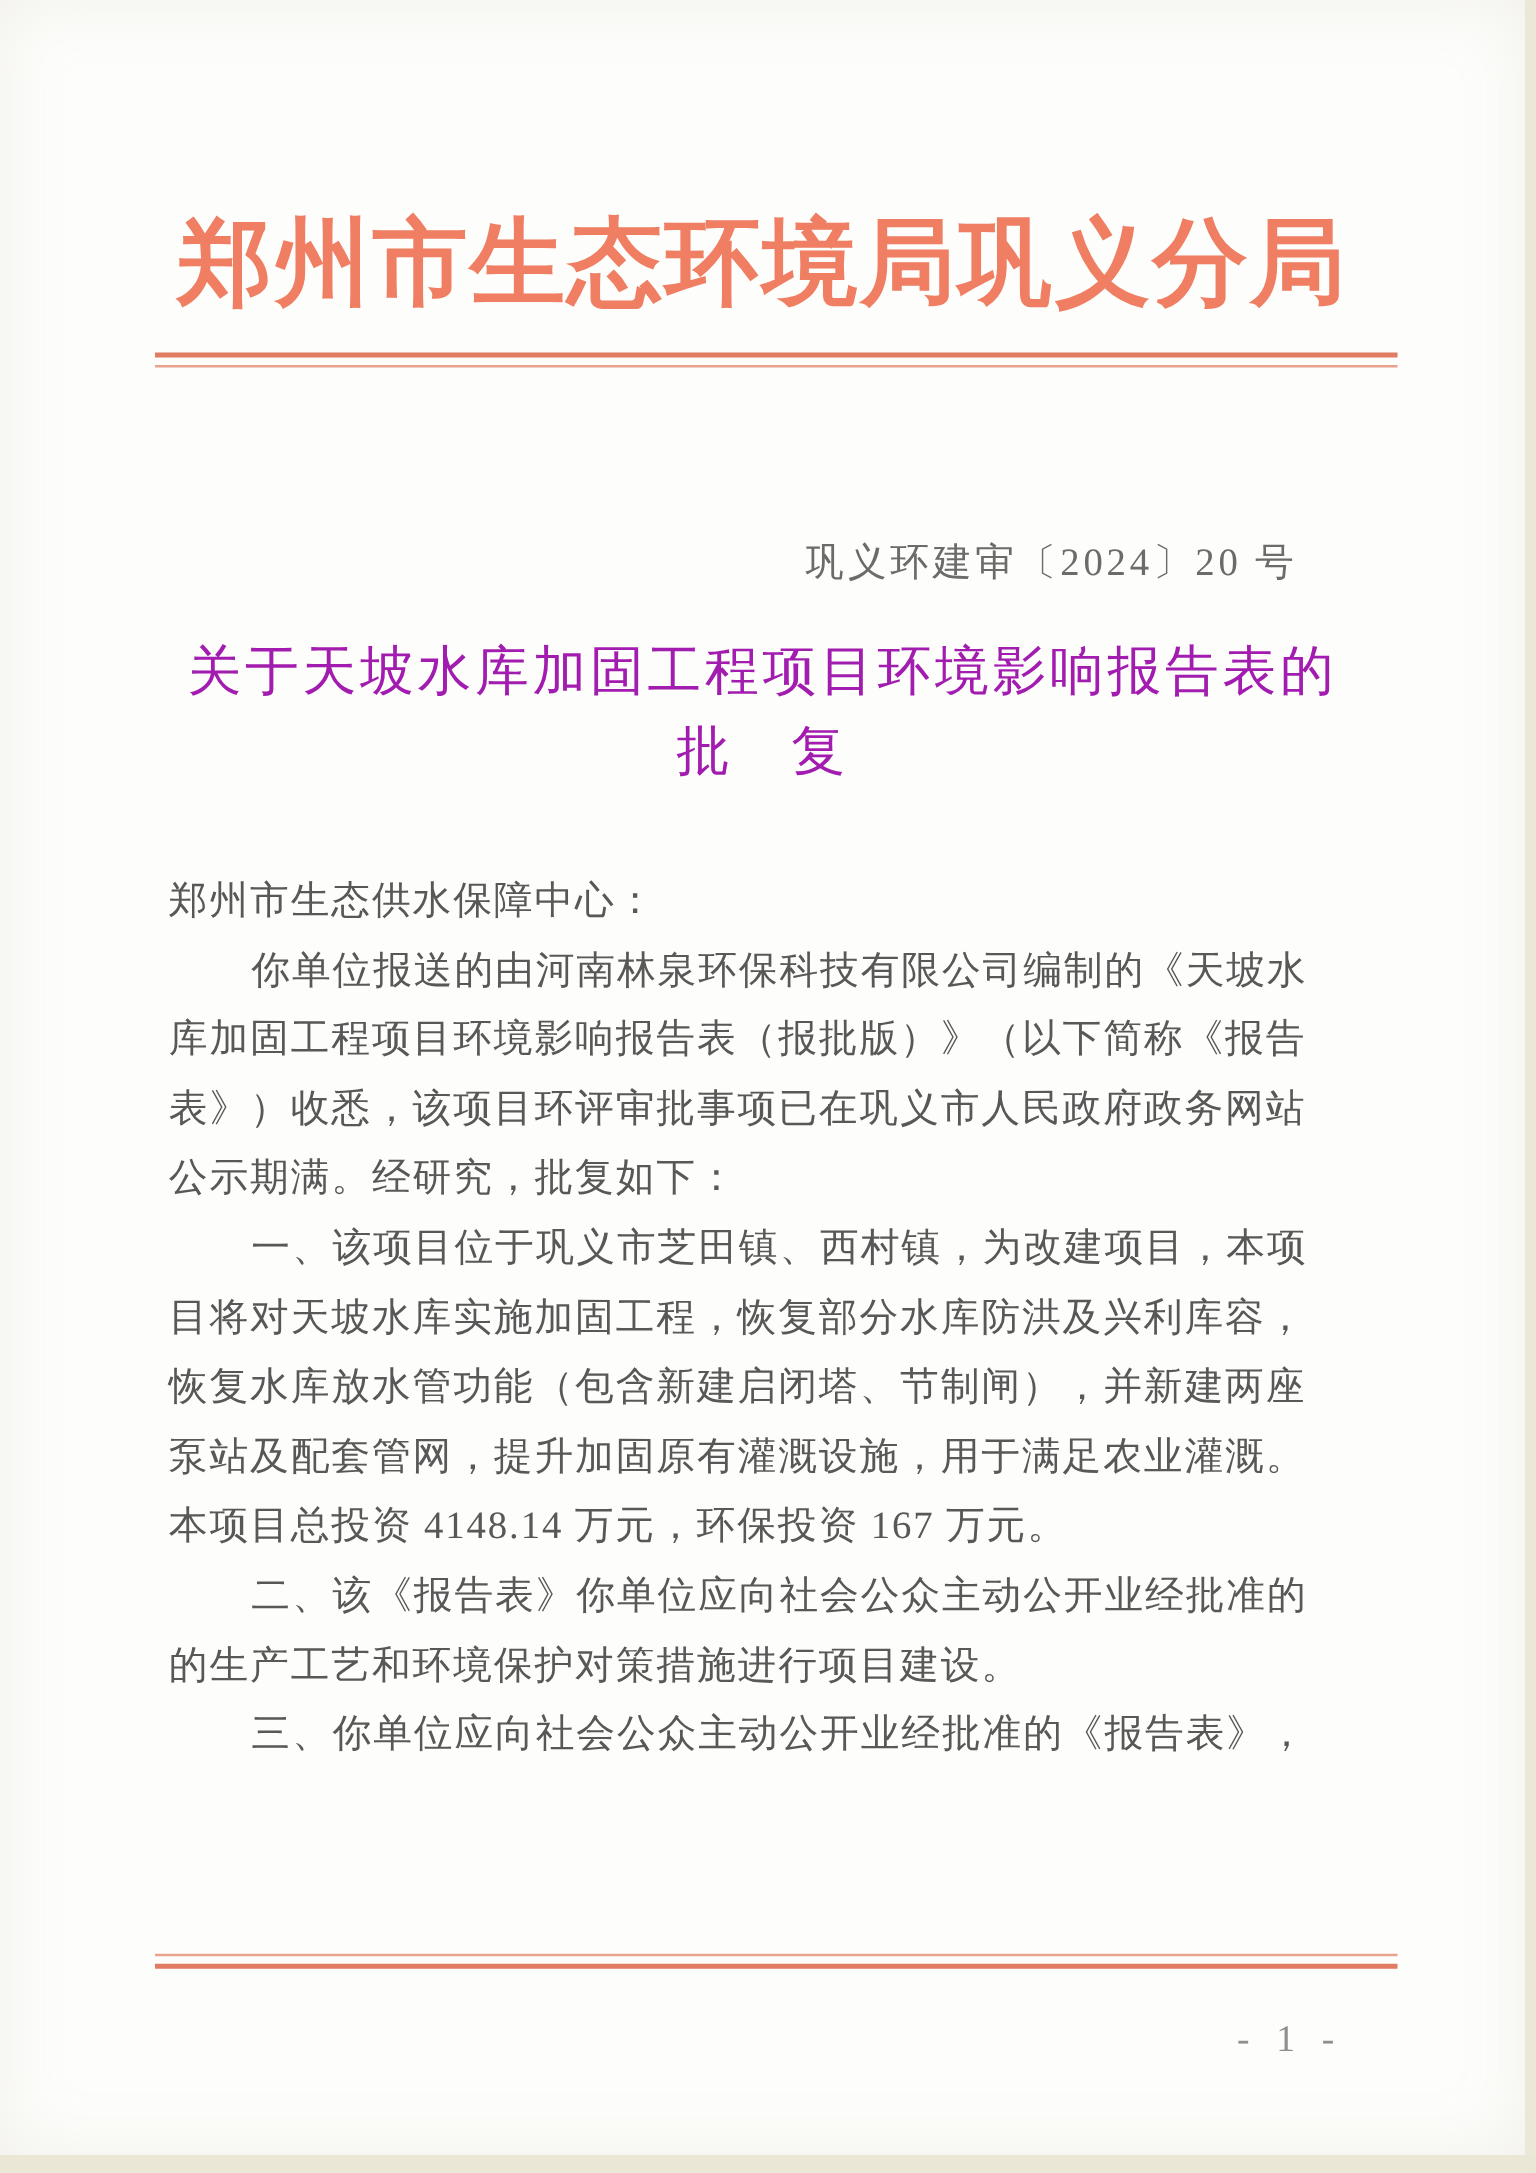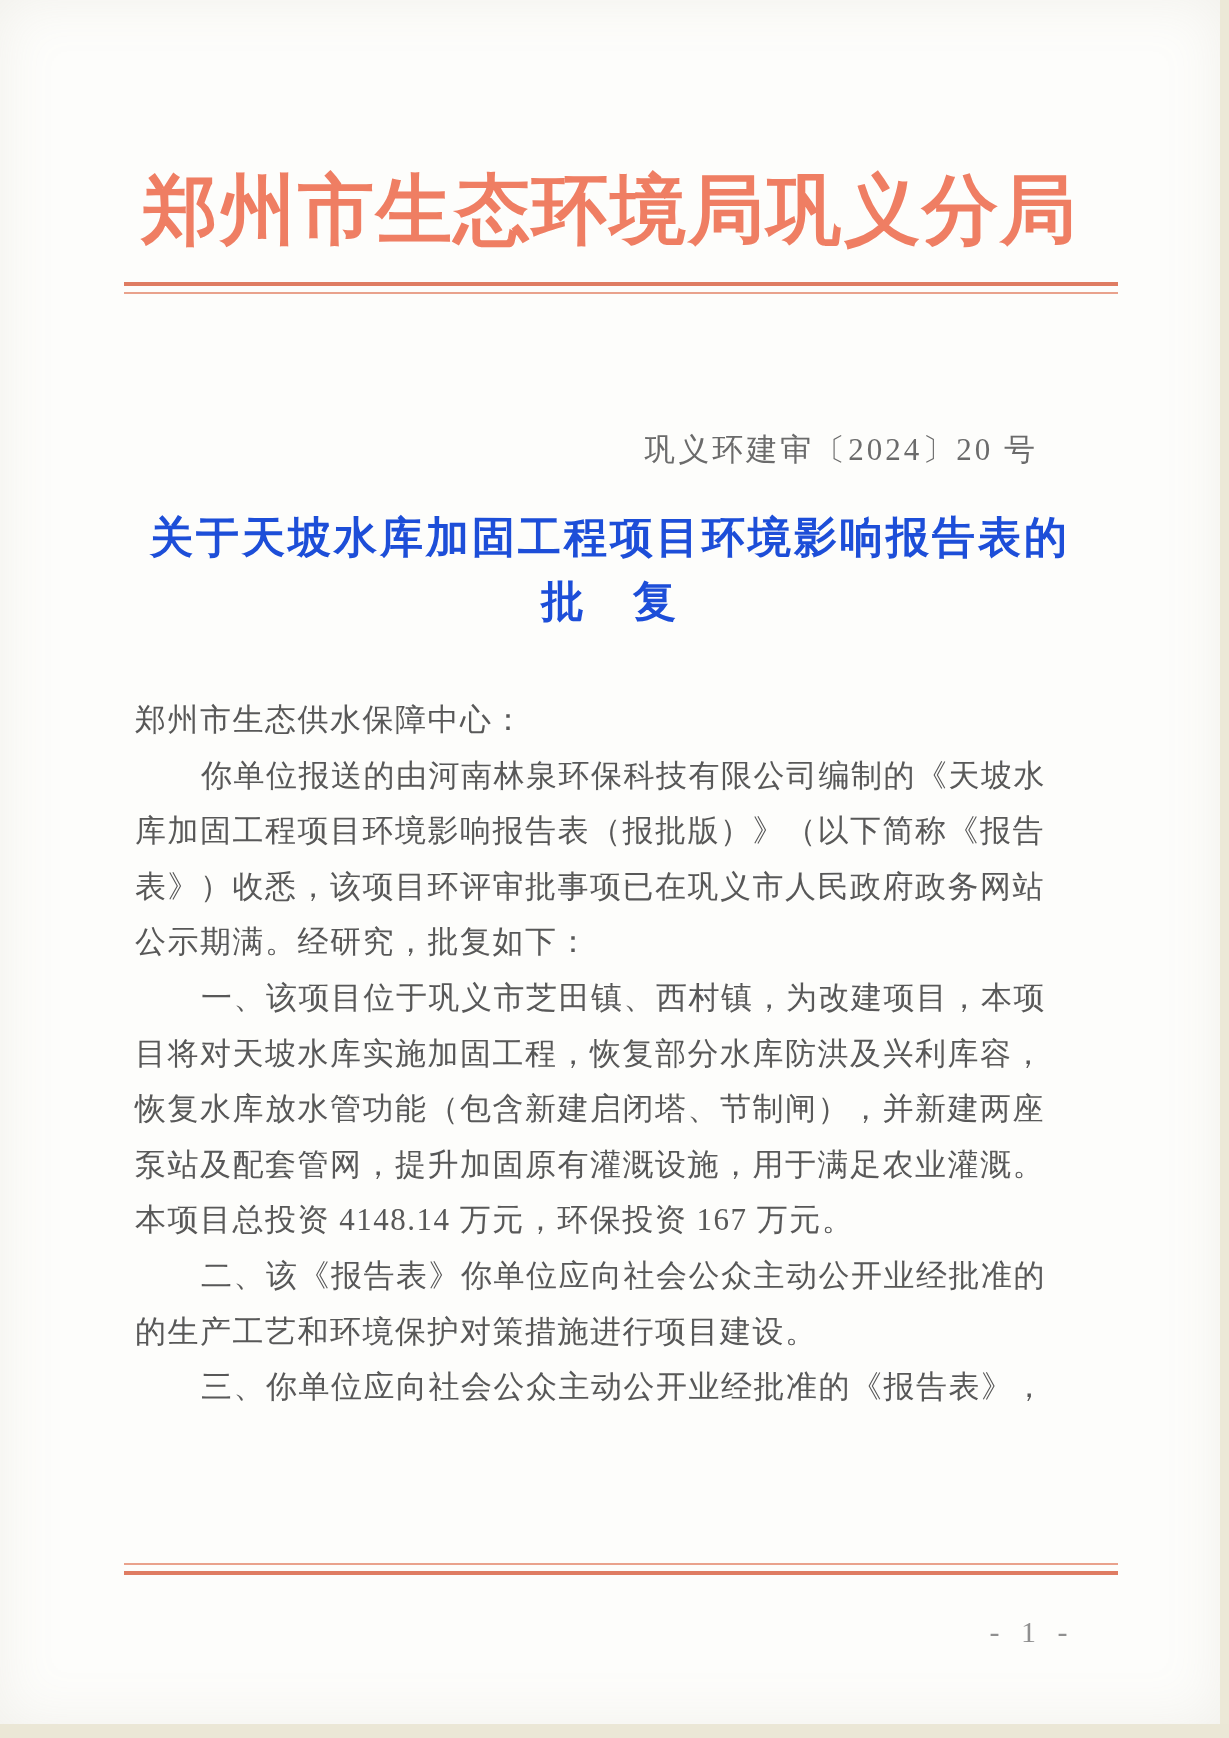--- a/index.html
+++ b/index.html
@@ -68,22 +68,22 @@
     color: #6b6b6b;
     white-space: nowrap;
     margin-top: 21px;
   }
   .doc-title {
     position: absolute;
     top: 506px;
     left: 0;
     width: 1220px;
     text-align: center;
-    color: #1d4ed8;
-    font-weight: 700;
+    color: #a21caf;
+    font-weight: 400;
   }
   .doc-title .t-line {
     font-size: 43px;
     line-height: 64px;
     letter-spacing: 3px;
     white-space: nowrap;
   }
   .doc-body {
     position: absolute;
     top: 692px;

